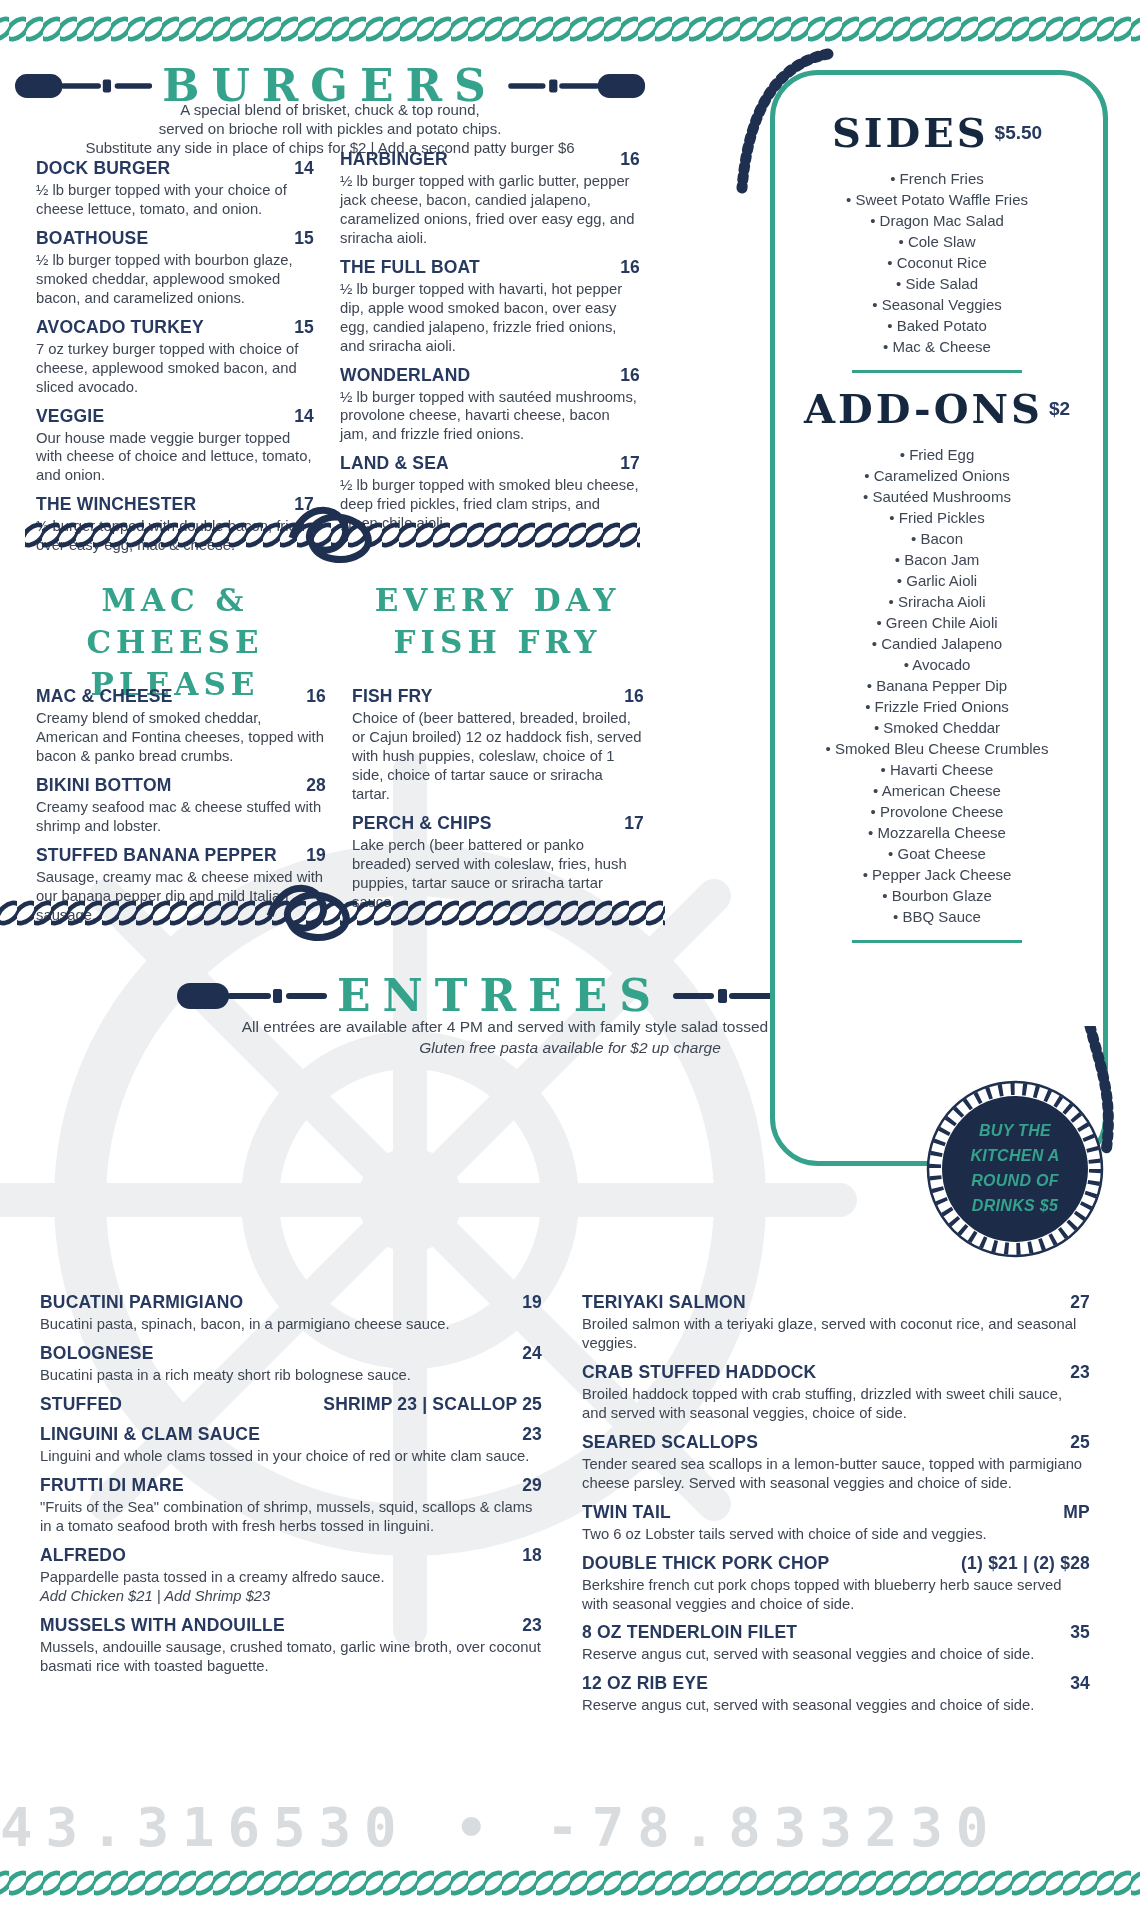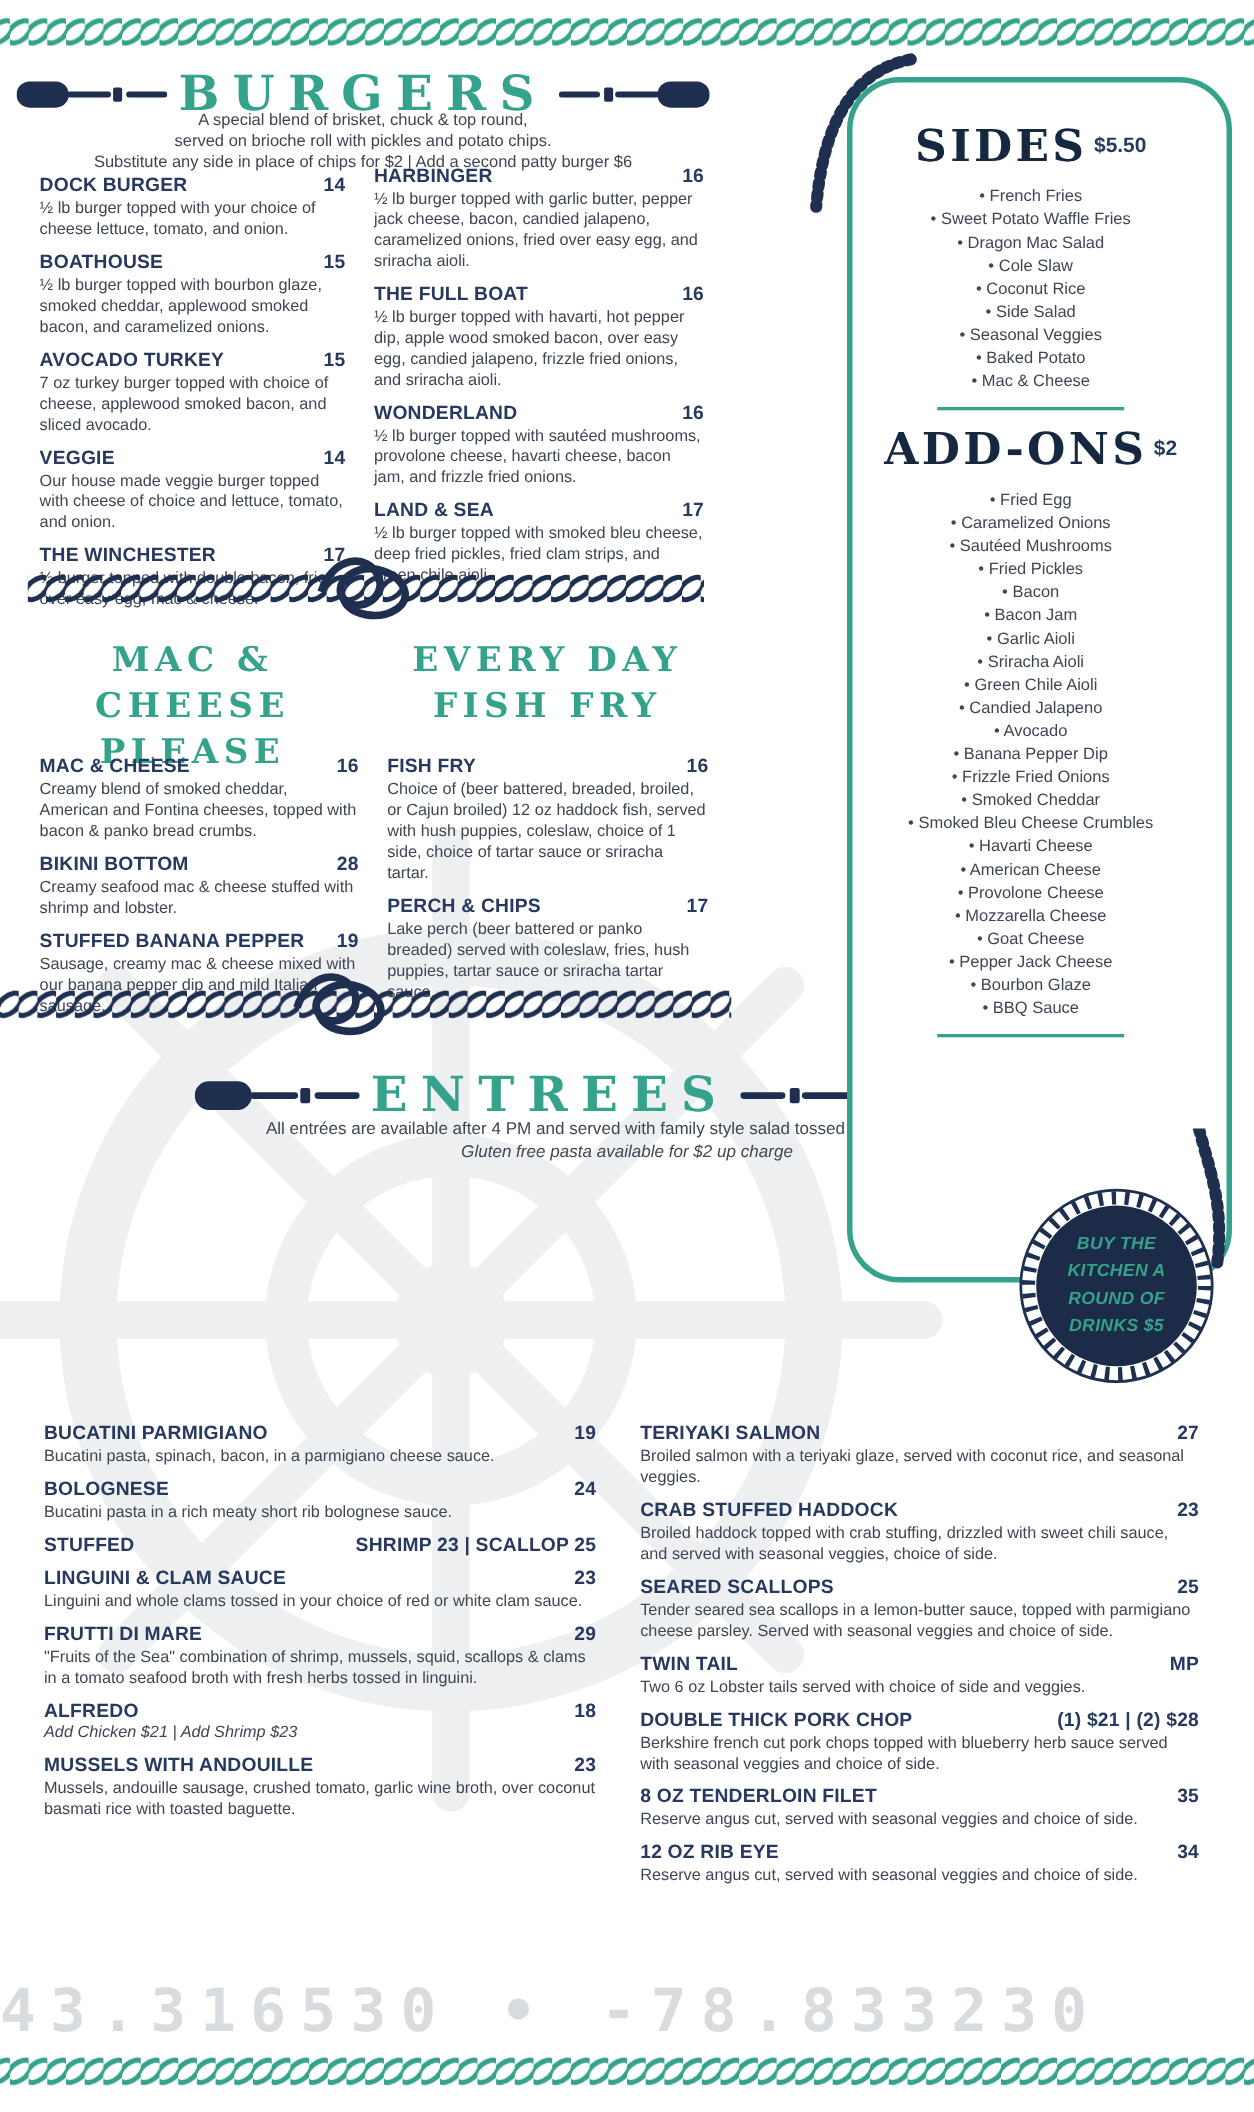--- a/index.html
+++ b/index.html
@@ -45,21 +45,21 @@
   .inote{font-size:14.8px;line-height:1.3;color:#3e4553;font-style:italic;}
   
   .h2split{position:absolute;font-family:"DejaVu Serif",serif;font-weight:bold;
            font-size:31px;line-height:1.35;letter-spacing:5px;color:#35a28c;
            text-align:center;white-space:pre-line;}
   .mac-header{top:580px;left:20px;width:310px;}
   .fish-header{top:580px;left:345px;width:305px;}
   
   .sides-box{position:absolute;top:70px;left:770px;width:316px;height:1052px;
              border:5px solid #35a28c;border-radius:48px;background:#ffffff;
-             padding:34px 20px 0 4px;box-sizing:content-box;text-align:center;}
+             padding:34px 8px 0 4px;box-sizing:content-box;text-align:center;}
   .box-title{font-family:"DejaVu Serif",serif;font-weight:bold;font-size:40px;
              letter-spacing:3px;color:#16283f;display:inline-block;}
   .box-price{font-family:"Liberation Sans",sans-serif;font-weight:bold;font-size:19px;
              color:#27395f;margin-left:6px;letter-spacing:0;vertical-align:8px;}
   .box-list{margin-top:12px;font-size:15px;line-height:21px;color:#3e4553;}
   .bullet::before{content:"• ";}
   .box-divider{width:170px;margin:13px auto 12px auto;border-top:3px solid #35a28c;}
   .extras{font-size:15px;line-height:22px;color:#3e4553;margin-top:2px;}
   .extras b{color:#27395f;}
   
@@ -360,20 +360,21 @@
           </div>
           <div class="idesc">"Fruits of the Sea" combination of shrimp, mussels, squid, scallops &amp; clams in a tomato seafood broth with fresh herbs tossed in linguini.</div>
 
         </div>
 
         <div class="item">
           <div class="irow">
             <span class="iname">ALFREDO</span>
             <span class="iprice">18</span>
           </div>
+          <div class="idesc">Pappardelle pasta tossed in a creamy alfredo sauce.</div>
           <div class="inote">Add Chicken $21 | Add Shrimp $23</div>
         </div>
 
         <div class="item">
           <div class="irow">
             <span class="iname">MUSSELS WITH ANDOUILLE</span>
             <span class="iprice">23</span>
           </div>
           <div class="idesc">Mussels, andouille sausage, crushed tomato, garlic wine broth, over coconut basmati rice with toasted baguette.</div>
 

